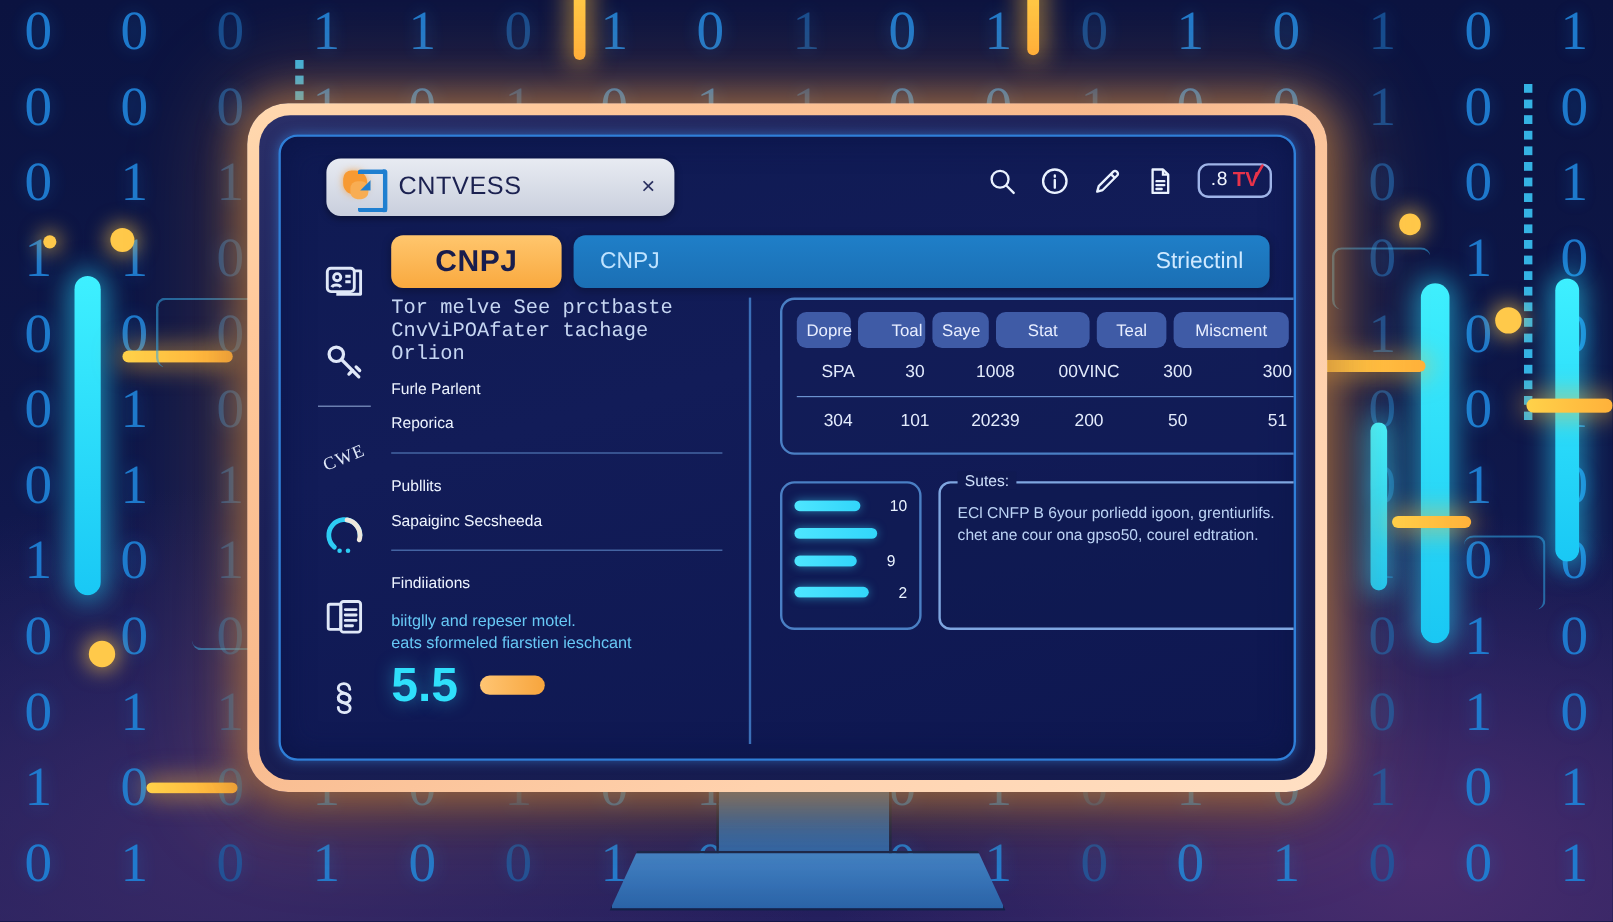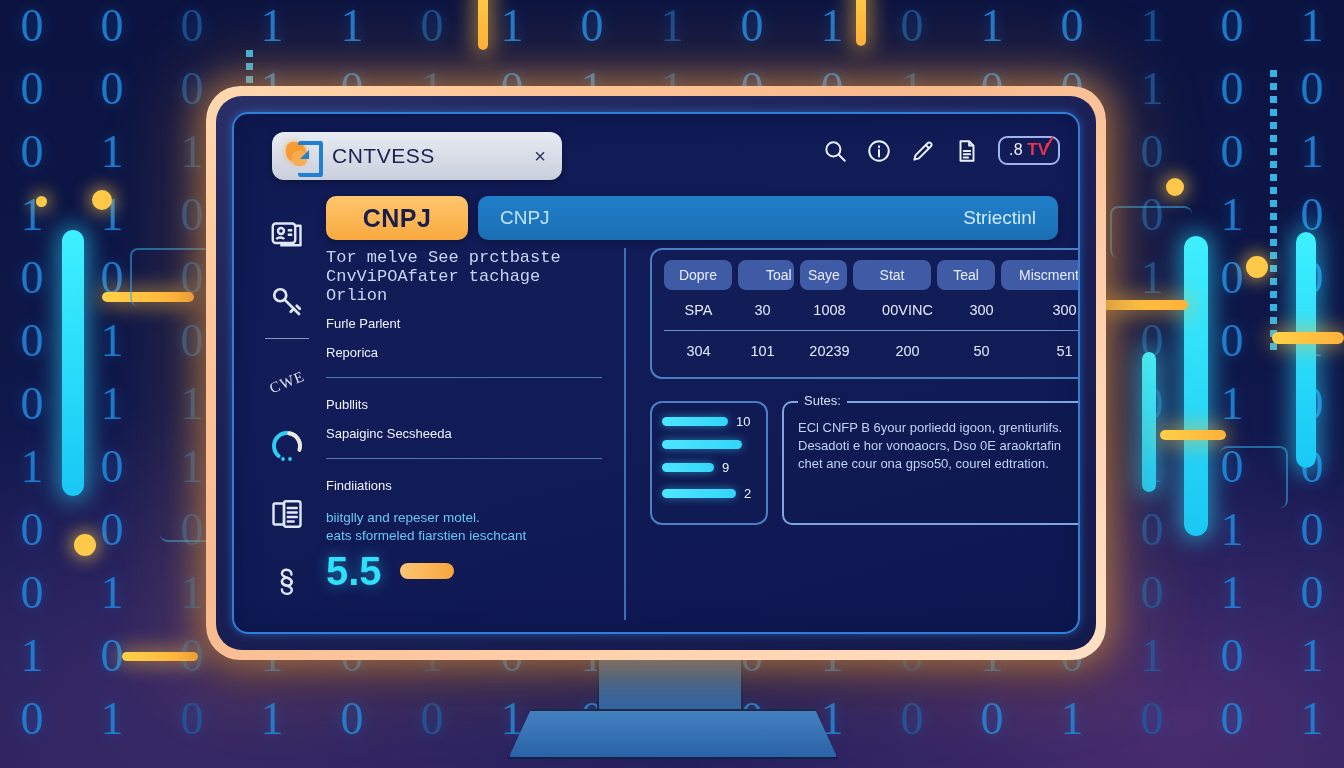--- a/index.html
+++ b/index.html
@@ -317,21 +317,21 @@
   
   #bottom-row { display: flex; gap: 14px; margin-top: 22px; }
   #bars-card {
     width: 118px; flex: 0 0 auto;
     border: 2px solid #4a7fc4;
     border-radius: 12px;
     padding: 11px 10px;
     box-sizing: border-box;
     background: rgba(16,28,84,.5);
   }
-  .bar-line { display: flex; align-items: center; gap: 8px; margin-bottom: 11px; }
+  .bar-line { display: flex; align-items: center; gap: 25px; margin-bottom: 11px; }
   .bar {
     height: 9px; border-radius: 6px;
     background: linear-gradient(90deg,#4ee6ff,#32d6fa);
     box-shadow: 0 0 8px rgba(60,220,255,.5);
   }
   .bar-val { color: #eaf3ff; font-size: 13px; }
   #note-card {
     flex: 1 1 auto;
     border: 2px solid #7fa6e0;
     border-radius: 10px;
@@ -710,21 +710,21 @@
             </div>
             <div id="metric-row">
               <div id="metric-value">5.5</div>
               <div id="metric-pill"></div>
             </div>
           </div>
 
           <div id="right-col">
             <div id="table-card">
               <div id="table-head">
-                  <div class="th" style="width: 68px;">Dopre</div>
+                  <div class="th" style="width: 45px;">Dopre</div>
                   <div class="th" style="width: 56px; padding-left: 28px;">Toal</div>
                   <div class="th" style="width: 47px;">Saye</div>
                   <div class="th" style="width: 78px;">Stat</div>
                   <div class="th" style="width: 58px;">Teal</div>
                   <div class="th" style="width: 96px;">Miscment</div>
                 </div>
               <div id="table-body">
                   <div class="tr">
                     <div class="td" style="width: 60px;">SPA</div>
                     <div class="td" style="width: 56px;">30</div>
@@ -760,21 +760,20 @@
                   </div>
                   <div class="bar-line">
                     <div class="bar" style="width: 74px;"></div>
                     <div class="bar-val">2</div>
                   </div>
                 </div>
               <div id="note-card">
                 <div id="note-title">Sutes:</div>
                 <div id="note-body">
                   <div>ECl CNFP B 6your porliedd igoon, grentiurlifs.</div>
-                  <div>Desadoti e hor vonoaocrs, Dso 0E araokrtafin</div>
                   <div>chet ane cour ona gpso50, courel edtration.</div>
                 </div>
               </div>
             </div>
           </div>
         </div>
 
       </div>
     </div>
   </div>

